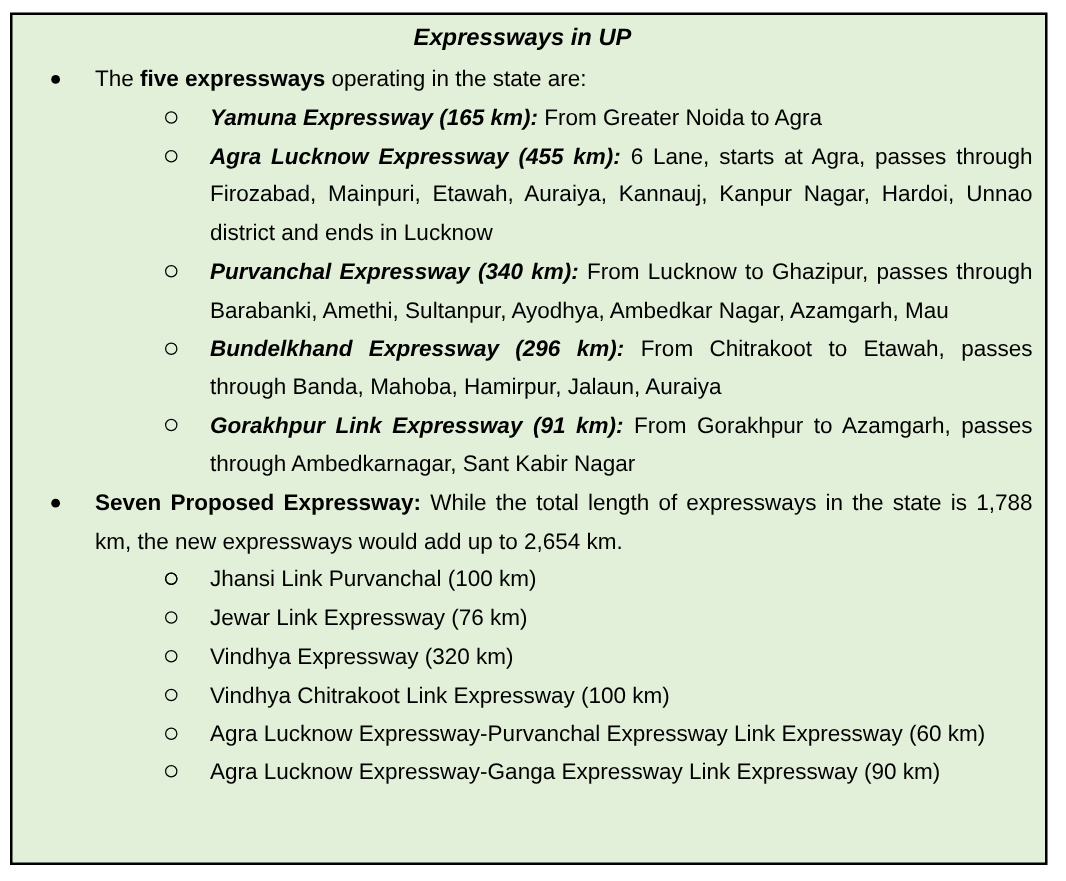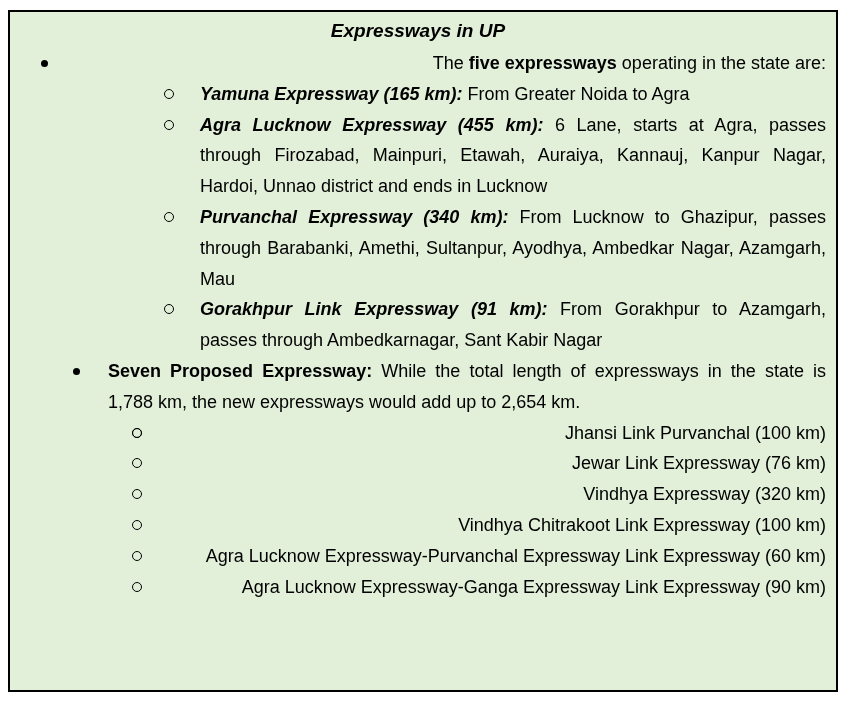--- a/index.html
+++ b/index.html
@@ -29,25 +29,24 @@
     text-align: center;
     font-weight: bold;
     font-style: italic;
     font-size: 19px;
     line-height: 34px;
   }
   .row {
     position: relative;
     font-size: 18px;
     line-height: 30.8px;
-    text-align: right;
   }
   .l1 { padding-left: 66px; }
   .l2 { padding-left: 158px; }
-  .justify { text-align: justify; margin-left: 32px; }
+  .justify { text-align: justify; }
   .m1 {
     position: absolute;
     left: 31px;
     top: 12px;
     width: 7px;
     height: 7px;
     background: #000000;
     border-radius: 50%;
   }
   .m2 {
@@ -80,20 +79,23 @@
     </div>
 
     <div class="row l2 justify">
       <span class="m2"></span><span class="lbl">Agra Lucknow Expressway (455 km):</span><span> 6 Lane, starts at Agra, passes through Firozabad, Mainpuri, Etawah, Auraiya, Kannauj, Kanpur Nagar, Hardoi, Unnao district and ends in Lucknow</span>
     </div>
 
     <div class="row l2 justify">
       <span class="m2"></span><span class="lbl">Purvanchal Expressway (340 km):</span><span> From Lucknow to Ghazipur, passes through Barabanki, Amethi, Sultanpur, Ayodhya,  Ambedkar Nagar, Azamgarh, Mau</span>
     </div>
 
+    <div class="row l2 justify">
+      <span class="m2"></span><span class="lbl">Bundelkhand Expressway (296 km):</span><span> From Chitrakoot to Etawah, passes through Banda, Mahoba, Hamirpur, Jalaun, Auraiya</span>
+    </div>
 
     <div class="row l2 justify">
       <span class="m2"></span><span class="lbl">Gorakhpur Link Expressway (91 km):</span><span> From Gorakhpur to Azamgarh, passes through Ambedkarnagar,  Sant Kabir Nagar</span>
     </div>
 
     <div class="row l1 justify">
       <span class="m1"></span><span><span class="b">Seven Proposed Expressway:</span><span> While the total length of expressways in the state is 1,788 km, the new expressways would add up to 2,654 km.</span></span>
     </div>
 
     <div class="row l2">

